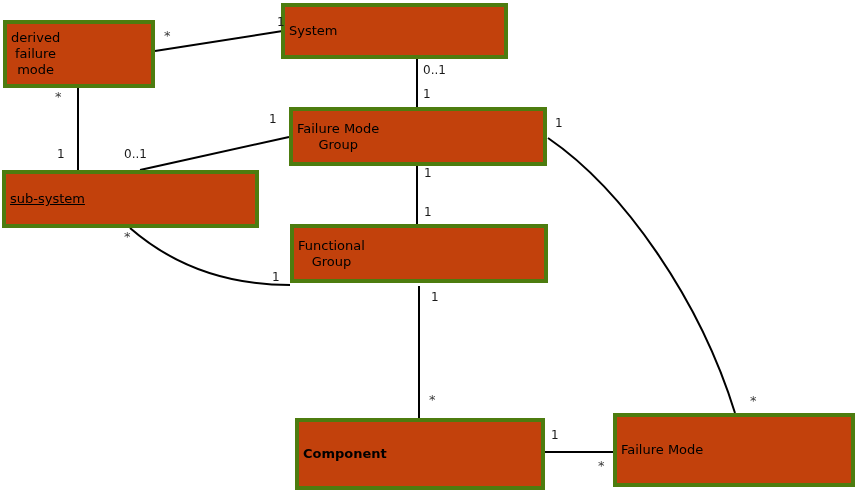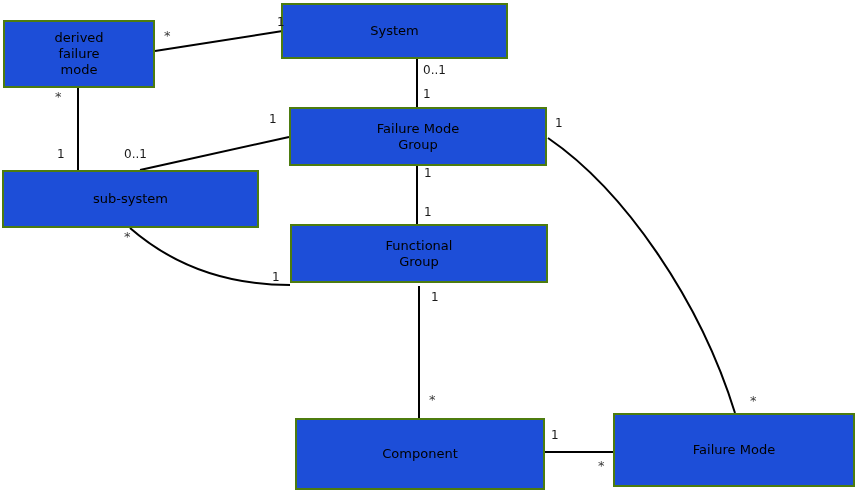--- a/index.html
+++ b/index.html
@@ -19,25 +19,25 @@
   #edge-layer {
     position: absolute;
     left: 0;
     top: 0;
     width: 863px;
     height: 493px;
   }
   .uml-box {
     position: absolute;
     box-sizing: border-box;
-    border: 2px solid #4d7c0f;
-    background: #1d4ed8;
+    border: 4px solid #4d7c0f;
+    background: #c2410c;
     display: flex;
     align-items: center;
-    justify-content: center;
+    justify-content: flex-start;
     z-index: 2;
   }
   .uml-box-label {
     font-family: "DejaVu Sans", sans-serif;
     font-size: 13px;
     line-height: 16px;
     color: #000000;
     text-align: center;
     white-space: pre-line;
     padding: 0 4px;
@@ -81,28 +81,28 @@
 failure
 mode</div>
       </div>
       <div class="uml-box" style="left: 281px; top: 3px; width: 227px; height: 56px;">
         <div class="uml-box-label">System</div>
       </div>
       <div class="uml-box" style="left: 289px; top: 107px; width: 258px; height: 59px;">
         <div class="uml-box-label">Failure Mode
 Group</div>
       </div>
-      <div class="uml-box" style="left: 2px; top: 170px; width: 257px; height: 58px;">
+      <div class="uml-box" style="left: 2px; top: 170px; width: 257px; height: 58px; text-decoration: underline;">
         <div class="uml-box-label">sub-system</div>
       </div>
       <div class="uml-box" style="left: 290px; top: 224px; width: 258px; height: 59px;">
         <div class="uml-box-label">Functional
 Group</div>
       </div>
-      <div class="uml-box" style="left: 295px; top: 418px; width: 250px; height: 72px;">
+      <div class="uml-box" style="left: 295px; top: 418px; width: 250px; height: 72px; font-weight: bold;">
         <div class="uml-box-label">Component</div>
       </div>
       <div class="uml-box" style="left: 613px; top: 413px; width: 242px; height: 74px;">
         <div class="uml-box-label">Failure Mode</div>
       </div>
     </div>
   <div id="mult-layer">
       <div class="mult-label star" style="left: 164px; top: 30px;">*</div>
       <div class="mult-label" style="left: 277px; top: 16px;">1</div>
       <div class="mult-label" style="left: 423px; top: 64px;">0..1</div>

